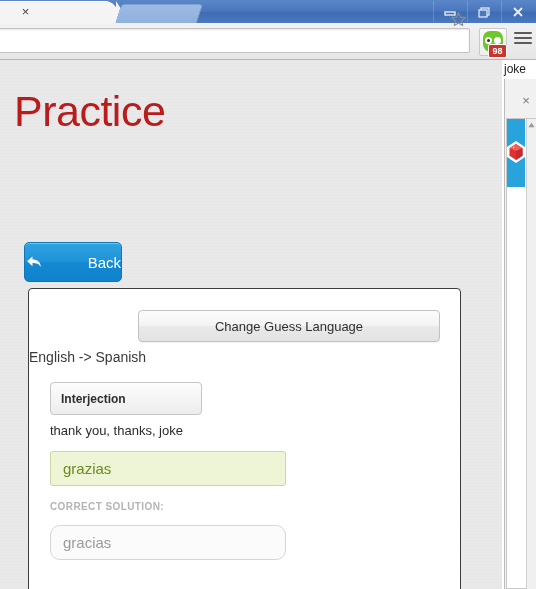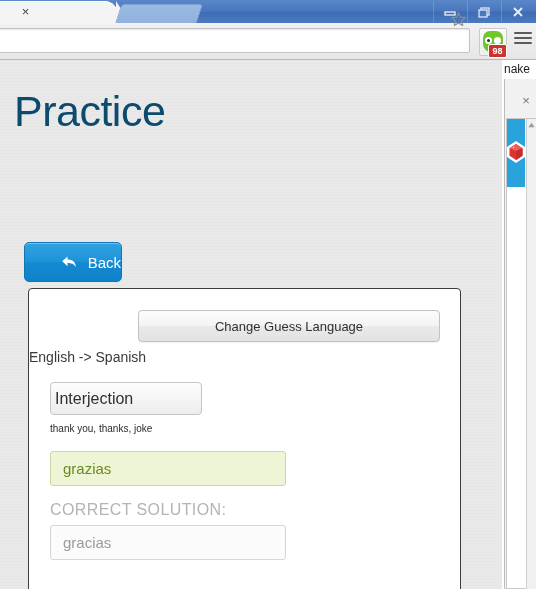--- a/index.html
+++ b/index.html
@@ -219,37 +219,37 @@
     background:
       repeating-linear-gradient(0deg, rgba(0,0,0,0.012) 0 1px, transparent 1px 3px),
       #e9e9e9;
   }
 
   .page-title {
     position: absolute;
     left: 14px; top: 27px;
     font-size: 43px;
     font-weight: normal;
-    color: #0c4a6e;
+    color: #b91c1c;
     letter-spacing: -0.5px;
     margin: 0;
     font-family: "Liberation Sans", sans-serif;
   }
 
   .back-button {
     position: absolute;
     left: 24px; top: 182px;
     width: 98px; height: 40px;
     border: 1px solid #1375b4;
     border-radius: 5px;
     background: linear-gradient(to bottom, #2fa3e0 0%, #1f93d8 48%, #148ad2 52%, #0e82cb 100%);
     box-shadow: inset 0 1px 0 rgba(255,255,255,0.35);
     display: flex;
     align-items: center;
-    justify-content: flex-end;
+    justify-content: space-between;
     gap: 9px;
     color: #ffffff;
     font-size: 15px;
     cursor: pointer;
     box-sizing: border-box;
   }
   .back-arrow { display: block; }
 
   .card {
     position: absolute;
@@ -290,31 +290,32 @@
 
   .pos-field {
     position: absolute;
     left: 21px; top: 93px;
     width: 152px; height: 33px;
     border: 1px solid #c5c5c5;
     border-radius: 4px;
     background: linear-gradient(to bottom, #fdfdfd 0%, #f4f4f4 55%, #ededed 100%);
     display: flex;
     align-items: center;
-    padding-left: 4px;
-    font-size: 16px;
+    padding-left: 10px;
+    font-size: 12px;
     color: #2e2e2e;
     box-sizing: border-box;
     cursor: pointer;
+    font-weight: bold;
   }
 
   .prompt-text {
     position: absolute;
     left: 21px; top: 134px;
-    font-size: 10px;
+    font-size: 13px;
     color: #2b2b2b;
   }
 
   .answer-input {
     position: absolute;
     left: 21px; top: 162px;
     width: 236px; height: 35px;
     border: 1px solid #c9d8a4;
     border-radius: 3px;
     background: #eef5d6;
@@ -322,31 +323,32 @@
     font-size: 15px;
     padding-left: 12px;
     box-sizing: border-box;
     font-family: "Liberation Sans", sans-serif;
     outline: none;
   }
 
   .solution-label {
     position: absolute;
     left: 21px; top: 212px;
-    font-size: 16px;
+    font-size: 10px;
     letter-spacing: 0.4px;
     color: #b4b4b4;
+    font-weight: bold;
   }
 
   .solution-input {
     position: absolute;
     left: 21px; top: 236px;
     width: 236px; height: 35px;
     border: 1px solid #d6d6d6;
-    border-radius: 3px;
+    border-radius: 10px;
     background: #fbfbfb;
     color: #9b9b9b;
     font-size: 15px;
     padding-left: 12px;
     box-sizing: border-box;
     font-family: "Liberation Sans", sans-serif;
     outline: none;
   }
 
   
@@ -512,21 +514,21 @@
       <input class="answer-input" type="text" value="grazias" style="">
 
       <div class="solution-label">CORRECT SOLUTION:</div>
 
       <input class="solution-input" type="text" readonly="" value="gracias" style="">
 
     </div>
   </div>
 
   <div class="right-strip"></div>
-  <div class="popup-title">nake</div>
+  <div class="popup-title">joke</div>
   <div class="popup-window"></div>
   <div class="popup-close">×</div>
   <div class="popup-body"></div>
   <div class="popup-blue"></div>
 
   <div class="gem-icon">
     <svg width="22" height="24" viewBox="0 0 22 24" aria-hidden="true">
       <polygon points="11,1 20,7 20,17 11,23 2,17 2,7" fill="#ffffff"></polygon>
       <polygon points="11,4 17.5,8.2 17.5,15.8 11,20 4.5,15.8 4.5,8.2" fill="#e03131"></polygon>
       <polygon points="11,4 17.5,8.2 11,11 4.5,8.2" fill="#f35a5a"></polygon>

